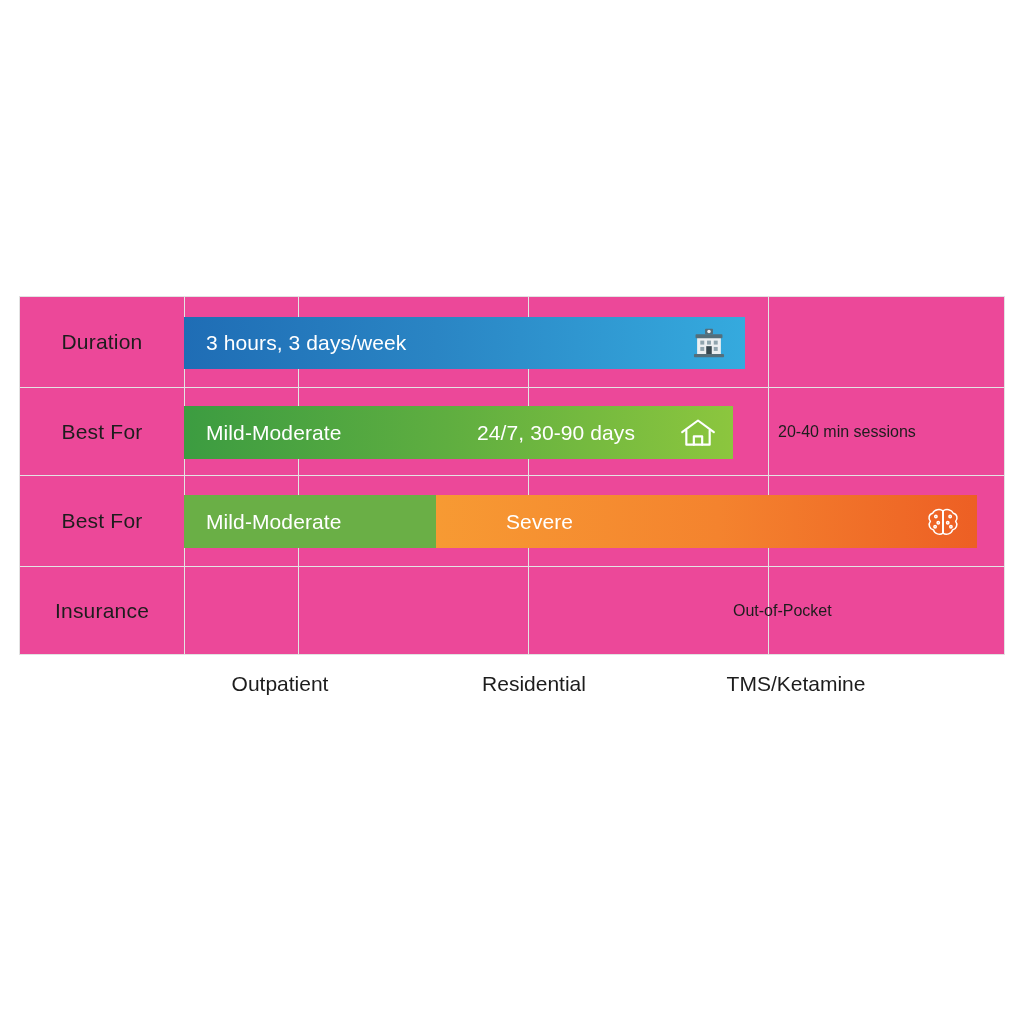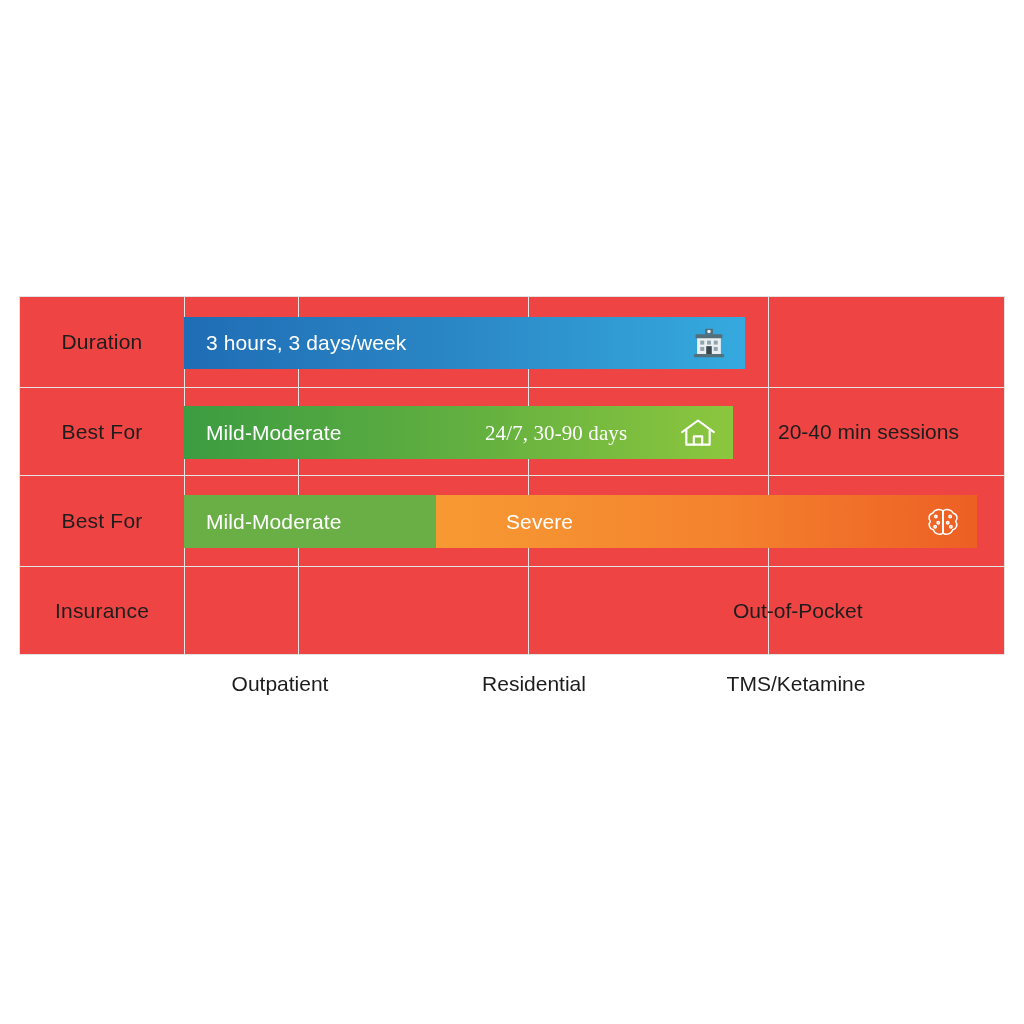--- a/index.html
+++ b/index.html
@@ -22,21 +22,21 @@
 
   
   .chart-table {
     position: absolute;
     left: 19px;
     top: 296px;
     width: 986px;
     height: 359px;
     border: 1px solid #e2e2e2;
     box-sizing: border-box;
-    background: #ef4444;
+    background: #ec4899;
   }
 
   
   .vline {
     position: absolute;
     top: 0;
     bottom: 0;
     width: 1px;
     background: #e4e4e4;
   }
@@ -84,21 +84,21 @@
     font-size: 21px;
     color: #ffffff;
     white-space: nowrap;
     letter-spacing: 0.1px;
     top: 50%;
     transform: translateY(-50%);
   }
 
   .cell-text {
     position: absolute;
-    font-size: 21px;
+    font-size: 16px;
     color: #1d1d1d;
     white-space: nowrap;
     top: 50%;
     transform: translateY(-50%);
   }
 
   .bar-icon {
     position: absolute;
     top: 50%;
     transform: translateY(-50%);
@@ -162,21 +162,21 @@
       </div>
     </div>
 
     <div class="row" style="top:91px; height:88px;">
       <div class="row-label">Best For</div>
 
       <div class="bar" style="left:164px; top:18px; height:53px; width:549px;">
         <div class="bar-seg" style="left:0; width:549px; background:linear-gradient(90deg,#3c9c41 0%,#5fae40 48%,#8cc63e 100%);"></div>
 
         <div class="bar-text" style="left:22px;">Mild-Moderate</div>
-        <div class="bar-text" style="left:301px;font-family:Liberation Serif, serif;">24/7, 30-90 days</div>
+        <div class="bar-text" style="left:293px;">24/7, 30-90 days</div>
 
         <div class="bar-icon" style="right:14px; width:42px; height:42px;">
           <svg width="40" height="40" viewBox="0 0 48 48" fill="none" stroke="#ffffff" stroke-width="2.6" stroke-linejoin="round" stroke-linecap="round">
             <path d="M5 23 L24 9 L43 23"></path>
             <path d="M10 21 L10 38 L38 38 L38 21"></path>
             <path d="M19 38 L19 28 L29 28 L29 38"></path>
           </svg>
         </div>
       </div>
 

